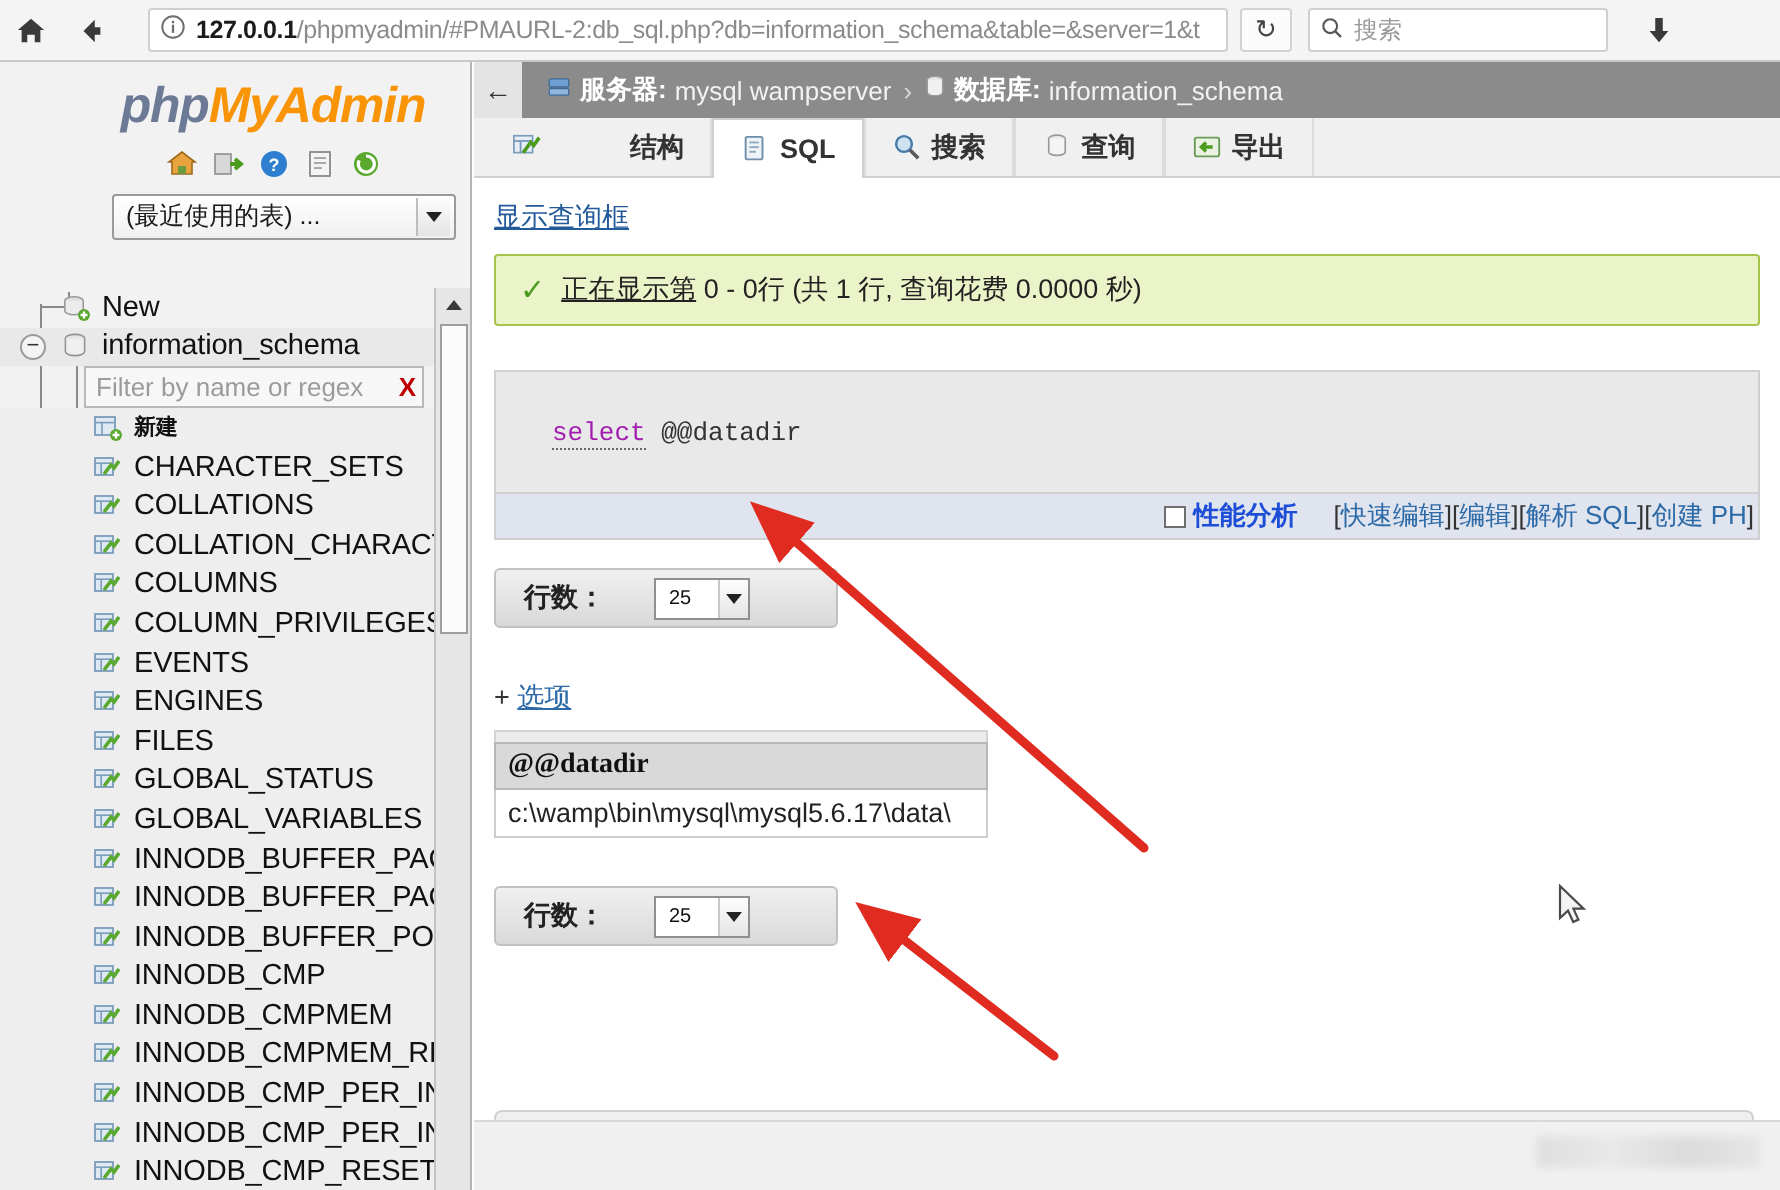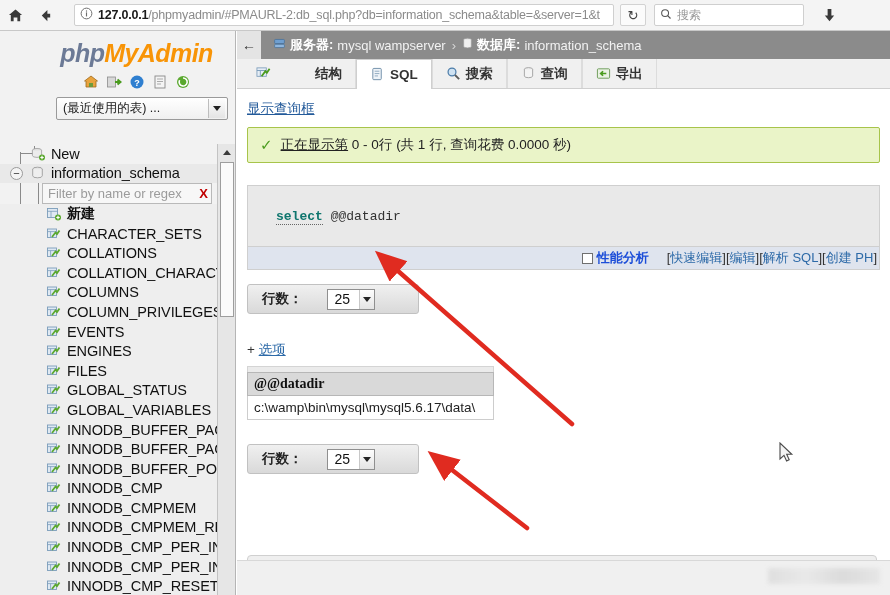--- a/index.html
+++ b/index.html
@@ -138,21 +138,21 @@
     height: 19.6px;
     display: flex; align-items: center;
     font-size: 14.5px;
     color: #111;
     white-space: nowrap;
     overflow: hidden;
   }
   .tnode.top { padding-left: 30px; }
   .tnode.db  { padding-left: 30px; background: #e9e9e9; }
   .tnode.tbl { padding-left: 46px; background: #eeeeee; }
-  .tnode.newtbl { padding-left: 46px; background: #eeeeee; font-weight: bold; font-size: 14px;}
+  .tnode.newtbl { padding-left: 46px; background: #eeeeee; font-weight: bold; font-size: 11px;}
   .ticon { width: 16px; height: 14px; margin-right: 5px; flex: 0 0 auto; }
   .tlabel { font-family: "Liberation Sans", sans-serif; letter-spacing: -0.1px; }
 
   
   .vline { position: absolute; background: #8a8a8a; width: 1px; }
   .hline { position: absolute; background: #8a8a8a; height: 1px; }
   .expander {
     position: absolute; left: 10px;
     width: 13px; height: 13px;
     border: 1px solid #9a9a9a; background: #f4f4f4;
@@ -256,21 +256,21 @@
     background: #e9e9e9;
     border: 1px solid #cfcfcf;
     height: 62px;
     display: flex; align-items: center;
     padding-left: 28px;
   }
   #sql-text {
     font-family: "Liberation Mono", "DejaVu Sans Mono", monospace;
     font-size: 13px; color: #222;
   }
-  #sql-kw { color: #0f766e; font-weight: bold; border-bottom: 1px dotted #666; }
+  #sql-kw { color: #a21caf; font-weight: normal; border-bottom: 1px dotted #666; }
   #sql-var { color: #333; }
 
   #sql-actions {
     background: #dfe4ee;
     border: 1px solid #cfcfcf;
     border-top: none;
     height: 23px;
     display: flex; align-items: center; justify-content: flex-end;
     padding-right: 2px;
     font-size: 13px;
@@ -292,21 +292,21 @@
     border: 1px solid #c1c1c1;
     border-radius: 3px;
     display: flex; align-items: center;
     padding-left: 14px; gap: 24px;
   }
   .rownum-label { font-size: 13.5px; color: #222; font-weight: bold; }
   .rownum-select {
     width: 48px; height: 21px;
     background: #fff; border: 1px solid #8f8f8f;
     display: flex; align-items: center; justify-content: space-between;
-    padding-left: 7px; font-size: 14px; color: #111;
+    padding-left: 7px; font-size: 10px; color: #111;
   }
   .rownum-select .sel-arrow { height: 19px; width: 15px; border-left: 1px solid #c8c8c8; }
 
   #options-link {
     display: inline-block;
     font-size: 13.5px;
     color: #2d6aa8;
   }
   #options-link .plus { color: #333; }
   #options-link u { text-decoration: underline; }

